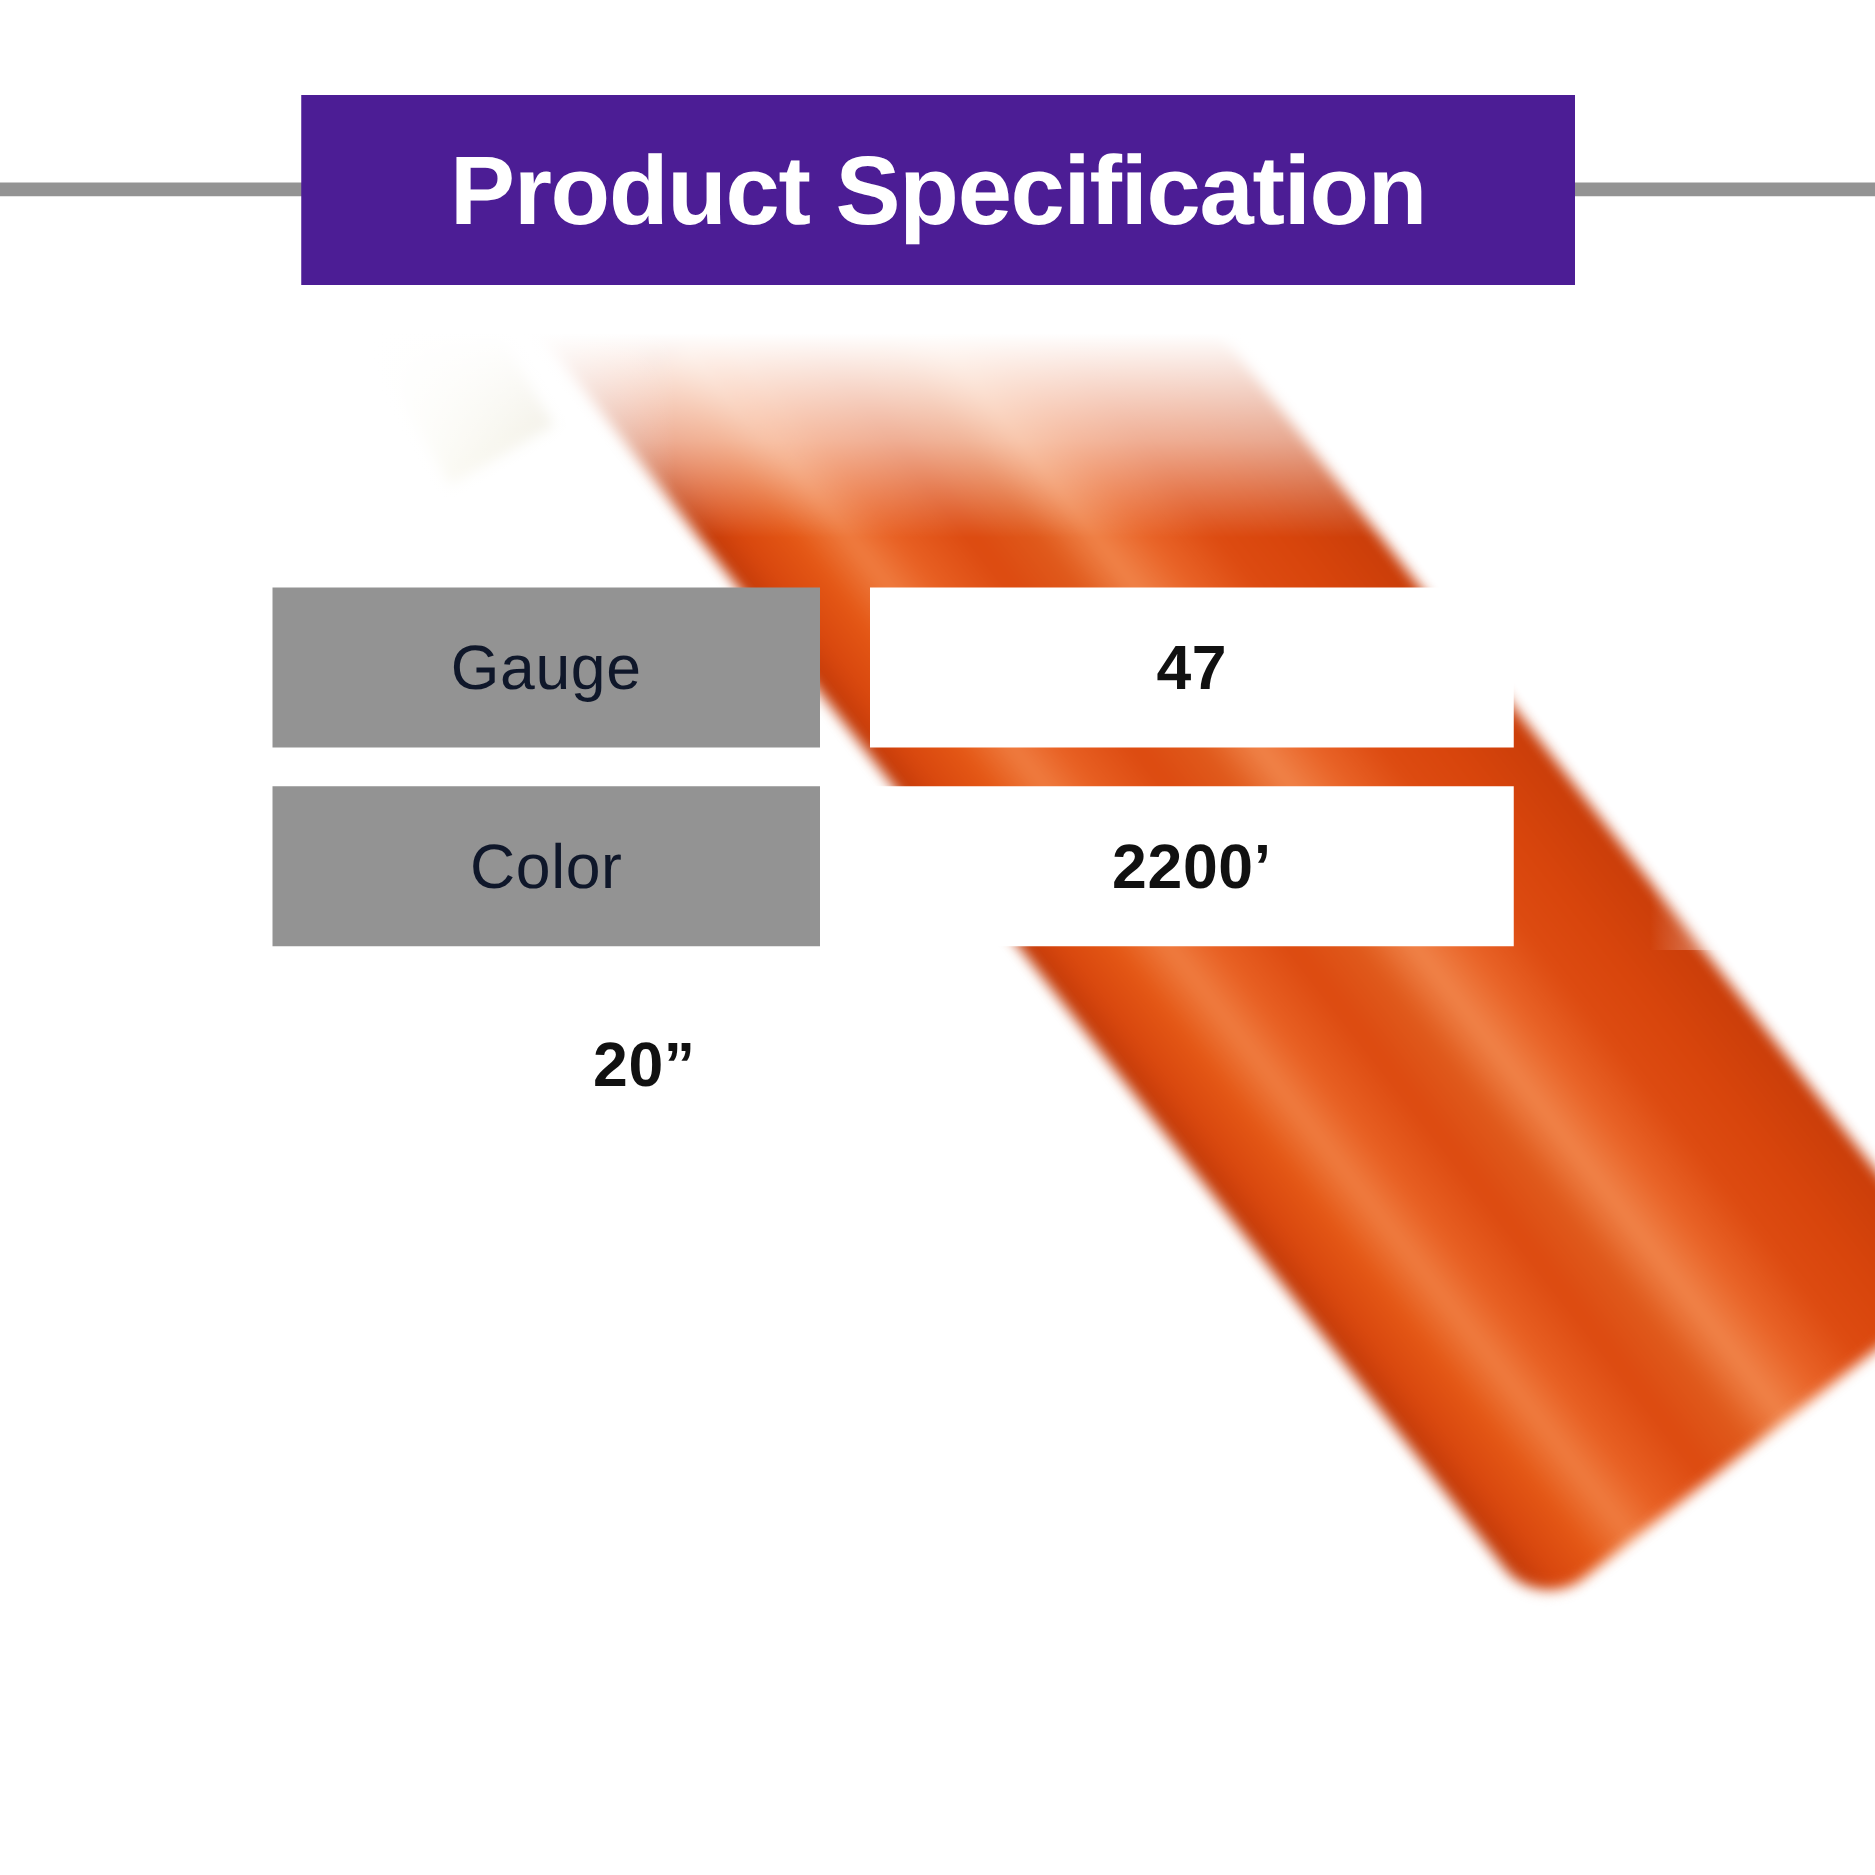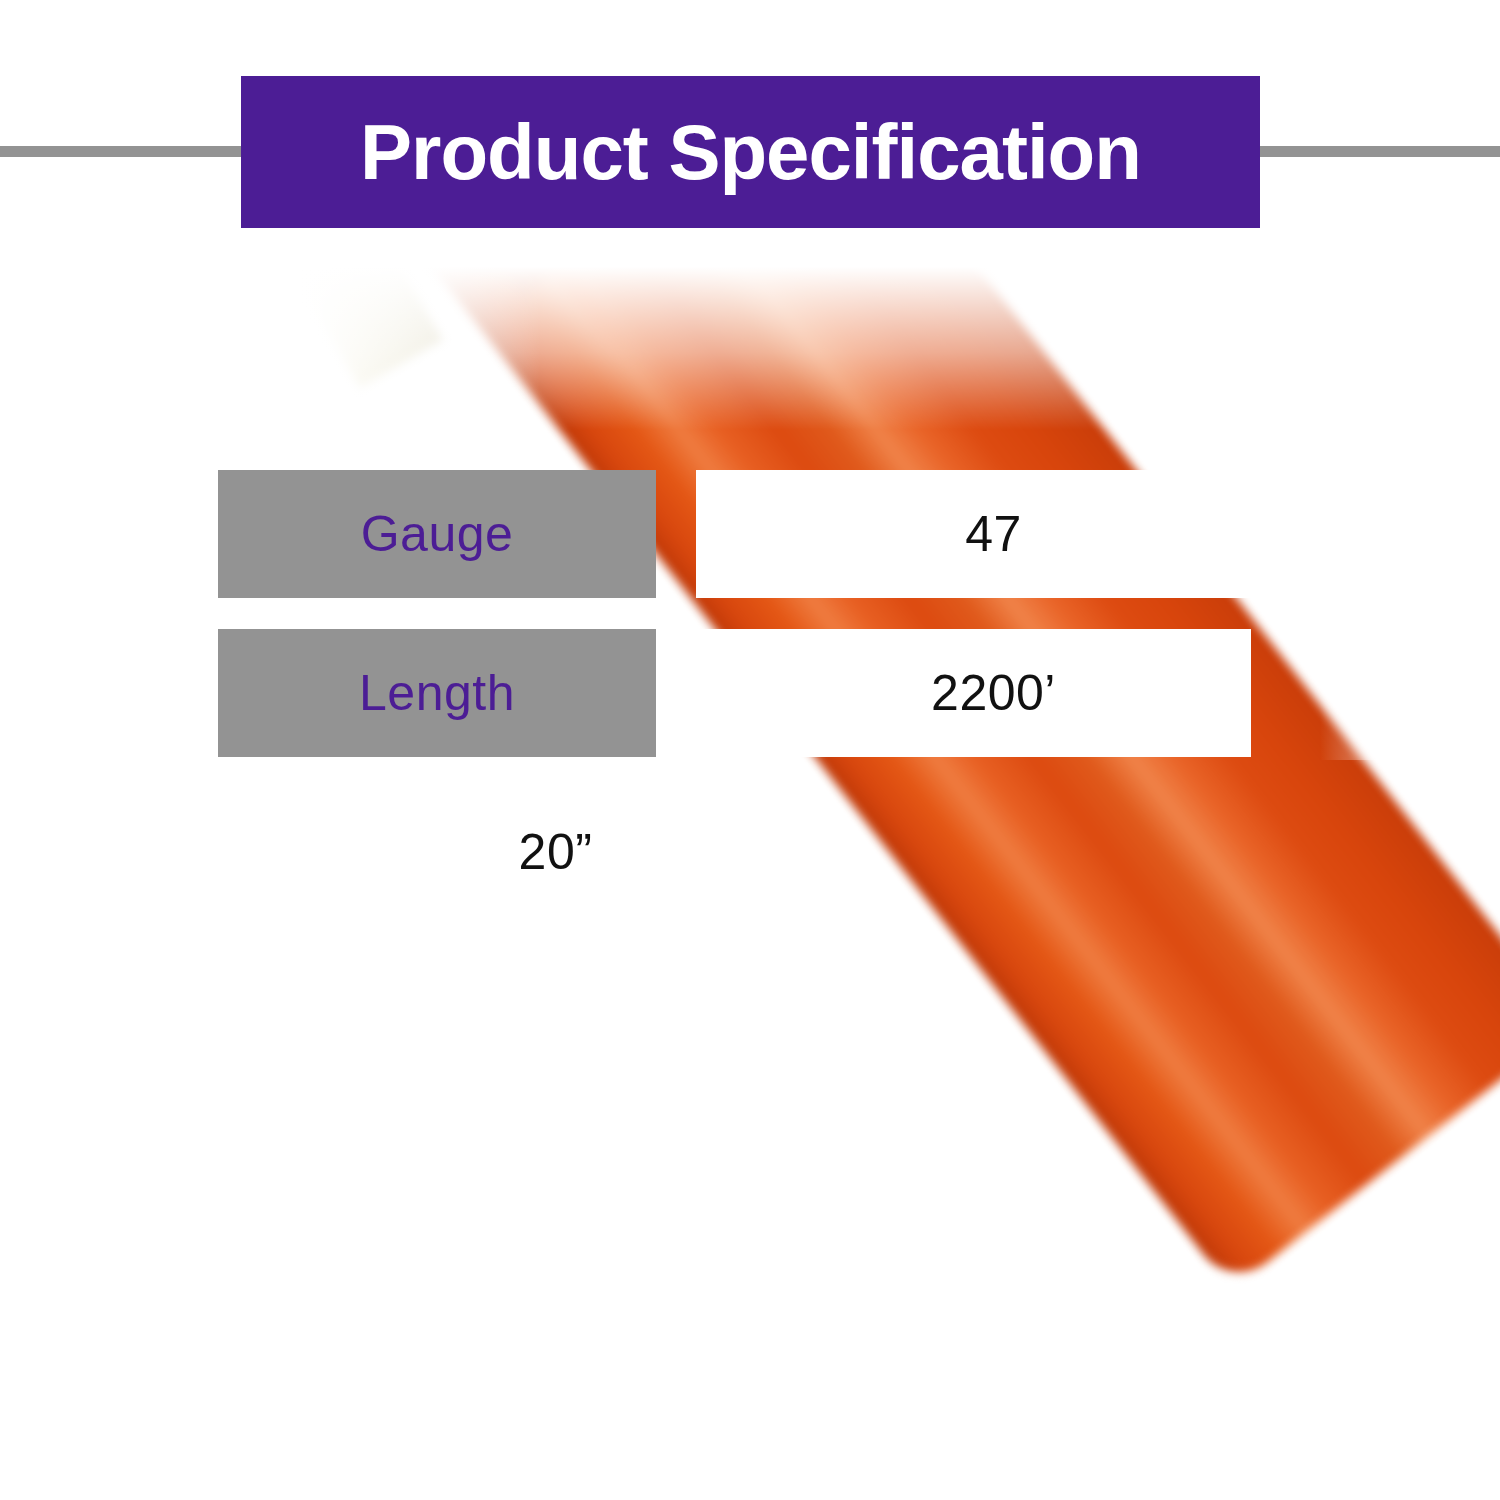--- a/index.html
+++ b/index.html
@@ -151,42 +151,41 @@
     position: relative;
     display: flex;
     height: 128px;
     margin-bottom: 31px;
   }
   .spec-row:last-child { margin-bottom: 0; }
 
   .spec-label {
     width: 438px;
     background: #939393;
-    color: #4c1d95;
+    color: #0f172a;
     display: flex;
     align-items: center;
     justify-content: center;
     font-family: "Liberation Sans", sans-serif;
     font-weight: 300;
     font-size: 50px;
     letter-spacing: 0.5px;
   }
   .spec-gap { width: 40px; }
   .spec-value {
     width: 515px;
     background: #ffffff;
     color: #111111;
     display: flex;
     align-items: center;
     justify-content: center;
     font-family: "Liberation Sans", sans-serif;
-    font-weight: 400;
+    font-weight: 700;
     font-size: 50px;
     letter-spacing: 0.5px;
-    padding-left: 40px;
   }
 </style>
 </head>
 <body>
 
 <div id="canvas">
 
   <div class="photo-layer">
     <div class="roll-body-fix"></div>
     <div class="roll-end"></div>
@@ -205,21 +204,21 @@
 
   <div class="spec-table">
 
     <div class="spec-row">
       <div class="spec-label">Gauge</div>
       <div class="spec-gap"></div>
       <div class="spec-value">47</div>
     </div>
 
     <div class="spec-row">
-      <div class="spec-label">Length</div>
+      <div class="spec-label">Color</div>
       <div class="spec-gap"></div>
       <div class="spec-value">2200’</div>
     </div>
 
     <div class="spec-row">
       <div class="spec-gap"></div>
       <div class="spec-value">20”</div>
     </div>
 
 

